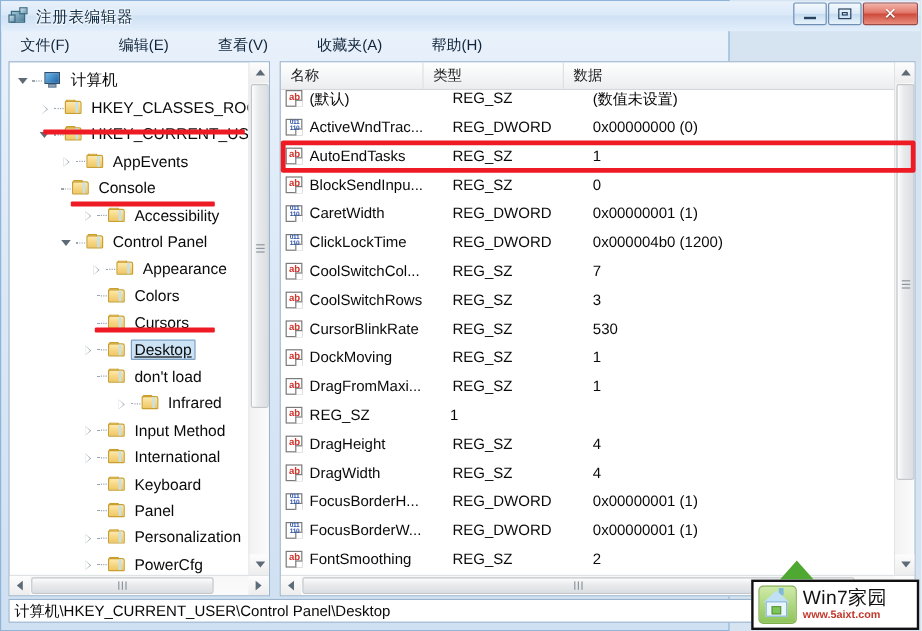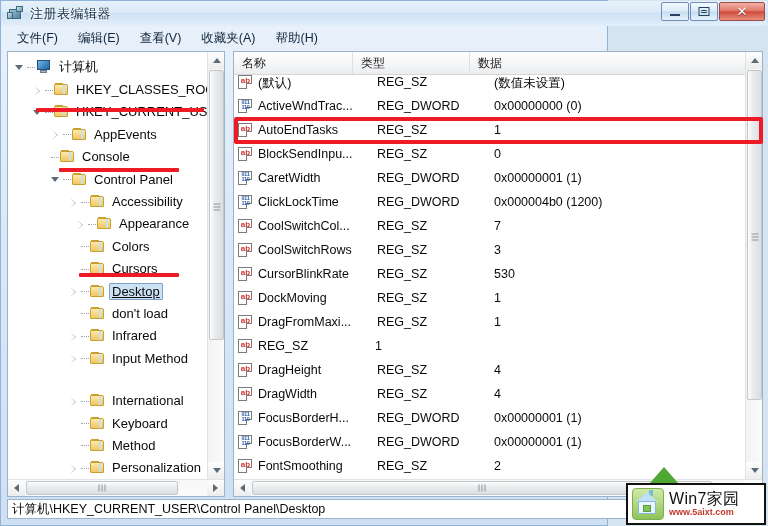--- a/index.html
+++ b/index.html
@@ -45,21 +45,21 @@
   }
   .wbtn .gl{position:absolute;left:50%;transform:translateX(-50%);}
   .min-gl{bottom:4px;width:10px;height:2px;background:#27425e;}
   .max-gl{top:4px;width:11px;height:9px;border:1px solid #27425e;box-sizing:border-box;}
   .max-gl::after{content:"";position:absolute;left:2px;top:2px;right:2px;bottom:2px;border:1px solid #27425e;}
   .close-x{top:2px;font-size:13px;font-weight:bold;color:#fff;line-height:14px;
     text-shadow:0 1px 1px rgba(0,0,0,.45);}
   
   .menubar{
     position:absolute;left:1px;top:25px;width:764px;height:25px;
-    display:flex;align-items:center;
+    display:flex;align-items:center;gap:21px;
   }
   .menu-item{
     font-size:12.5px;color:#10253b;padding:2px 9px;margin-left:2px;cursor:default;
   }
   .menu-item:first-child{margin-left:6px;}
   
   .tree-pane{
     position:absolute;left:6px;top:50px;width:218px;height:446px;
     background:#fff;border:1px solid #9ab4cd;box-sizing:border-box;overflow:hidden;
   }
@@ -309,44 +309,44 @@
           <div class="tnode" style="padding-left: 30px;">
             <span class="tw"></span>
             <span class="dots"></span>
             <span class="folder">
               <span class="ft"></span>
               <span class="fb"></span>
               <span class="fs"></span>
             </span>
             <span class="tlabel">Console</span>
           </div>
+          <div class="tnode" style="padding-left: 60px;">
+            <span class="tw">
+              <i class="tri closed"></i>
+            </span>
+            <span class="dots"></span>
+            <span class="folder">
+              <span class="ft"></span>
+              <span class="fb"></span>
+              <span class="fs"></span>
+            </span>
+            <span class="tlabel">Accessibility</span>
+          </div>
           <div class="tnode" style="padding-left: 42px;">
             <span class="tw">
               <i class="tri open"></i>
             </span>
             <span class="dots"></span>
             <span class="folder">
               <span class="ft"></span>
               <span class="fb"></span>
               <span class="fs"></span>
             </span>
             <span class="tlabel">Control Panel</span>
           </div>
-          <div class="tnode" style="padding-left: 60px;">
-            <span class="tw">
-              <i class="tri closed"></i>
-            </span>
-            <span class="dots"></span>
-            <span class="folder">
-              <span class="ft"></span>
-              <span class="fb"></span>
-              <span class="fs"></span>
-            </span>
-            <span class="tlabel">Accessibility</span>
-          </div>
           <div class="tnode" style="padding-left: 67px;">
             <span class="tw">
               <i class="tri closed"></i>
             </span>
             <span class="dots"></span>
             <span class="folder">
               <span class="ft"></span>
               <span class="fb"></span>
               <span class="fs"></span>
             </span>
@@ -387,21 +387,21 @@
           <div class="tnode" style="padding-left: 60px;">
             <span class="tw"></span>
             <span class="dots"></span>
             <span class="folder">
               <span class="ft"></span>
               <span class="fb"></span>
               <span class="fs"></span>
             </span>
             <span class="tlabel">don't load</span>
           </div>
-          <div class="tnode" style="padding-left: 60px; align-items: center;">
+          <div class="tnode" style="padding-left: 88px; align-items: center;">
             <span class="tw">
               <i class="tri closed"></i>
             </span>
             <span class="dots"></span>
             <span class="folder">
               <span class="ft"></span>
               <span class="fb"></span>
               <span class="fs"></span>
             </span>
             <span class="tlabel">Infrared</span>
@@ -411,21 +411,21 @@
               <i class="tri closed"></i>
             </span>
             <span class="dots"></span>
             <span class="folder">
               <span class="ft"></span>
               <span class="fb"></span>
               <span class="fs"></span>
             </span>
             <span class="tlabel">Input Method</span>
           </div>
-          <div class="tnode" style="padding-left: 60px; margin-top: 20px;">
+          <div class="tnode" style="padding-left: 60px;">
             <span class="tw">
               <i class="tri closed"></i>
             </span>
             <span class="dots"></span>
             <span class="folder">
               <span class="ft"></span>
               <span class="fb"></span>
               <span class="fs"></span>
             </span>
             <span class="tlabel">International</span>
@@ -441,21 +441,21 @@
             <span class="tlabel">Keyboard</span>
           </div>
           <div class="tnode" style="padding-left: 60px;">
             <span class="tw"></span>
             <span class="dots"></span>
             <span class="folder">
               <span class="ft"></span>
               <span class="fb"></span>
               <span class="fs"></span>
             </span>
-            <span class="tlabel">Method</span>
+            <span class="tlabel">Panel</span>
           </div>
           <div class="tnode" style="padding-left: 60px;">
             <span class="tw">
               <i class="tri closed"></i>
             </span>
             <span class="dots"></span>
             <span class="folder">
               <span class="ft"></span>
               <span class="fb"></span>
               <span class="fs"></span>

